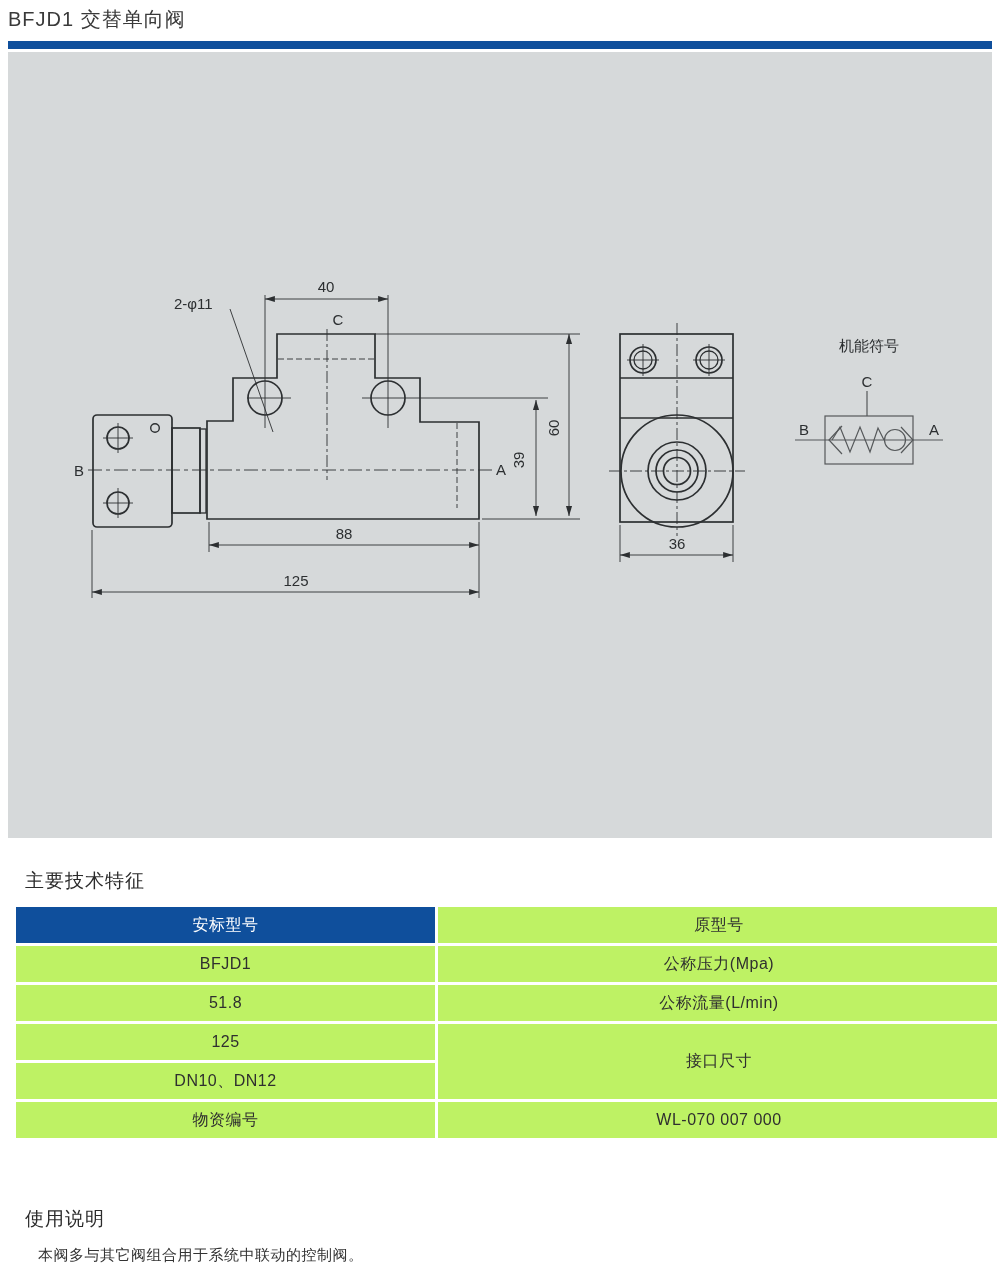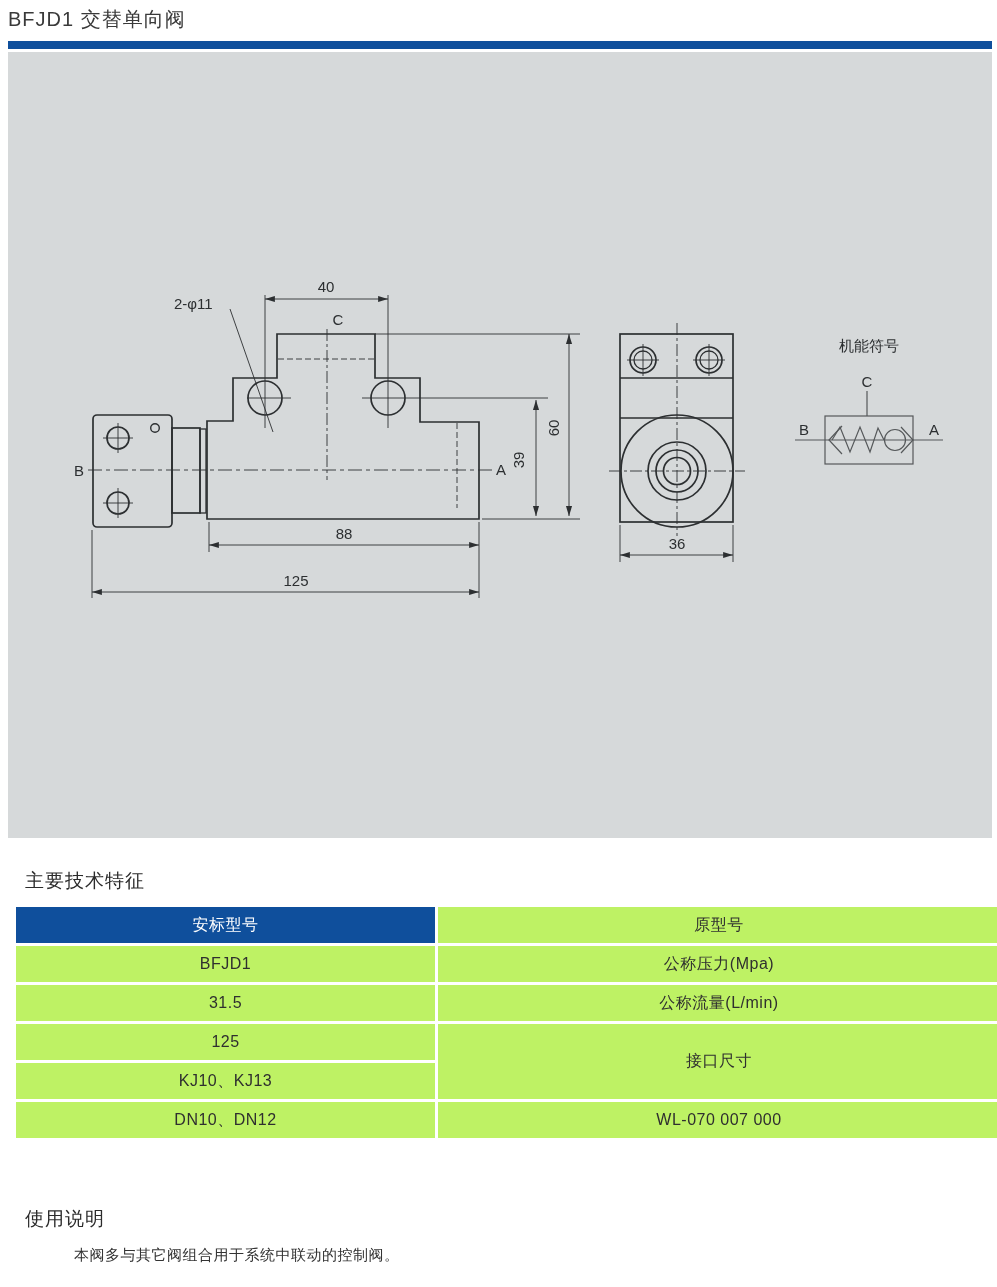--- a/index.html
+++ b/index.html
@@ -40,21 +40,21 @@
   }
   .cell{
     background:#bef264;
     display:flex;align-items:center;justify-content:center;
     height:36px;font-size:16px;color:#2f2f2f;letter-spacing:0.5px;
   }
   .cell.header{background:#0f4f9c;color:#ffffff;}
   .cell.merged{grid-row:span 2;height:auto;font-family:Liberation Serif, serif;}
   .usage-text{
     position:absolute;left:38px;top:1246px;
-    font-size:15px;color:#333333;letter-spacing:0.5px;margin-left:36px;
+    font-size:15px;color:#333333;letter-spacing:0.5px;
   }
 </style>
 </head>
 <body>
 
 <div class="page">
 
   <div class="doc-title">BFJD1 交替单向阀</div>
   <div class="title-rule"></div>
 
@@ -173,28 +173,28 @@
 
   <div class="section-heading heading-specs">主要技术特征</div>
 
   <div class="spec-table">
     <div class="cell header">安标型号</div>
 
     <div class="cell">原型号</div>
     <div class="cell">BFJD1</div>
 
     <div class="cell">公称压力(Mpa)</div>
-    <div class="cell">31.5</div>
+    <div class="cell">51.8</div>
 
     <div class="cell">公称流量(L/min)</div>
     <div class="cell">125</div>
 
     <div class="cell merged">接口尺寸</div>
-    <div class="cell">KJ10、KJ13</div>
     <div class="cell">DN10、DN12</div>
 
+    <div class="cell">物资编号</div>
     <div class="cell">WL-070 007 000</div>
   </div>
 
   <div class="section-heading heading-usage">使用说明</div>
   <div class="usage-text">本阀多与其它阀组合用于系统中联动的控制阀。</div>
 
 </div>
 
 </body></html>

